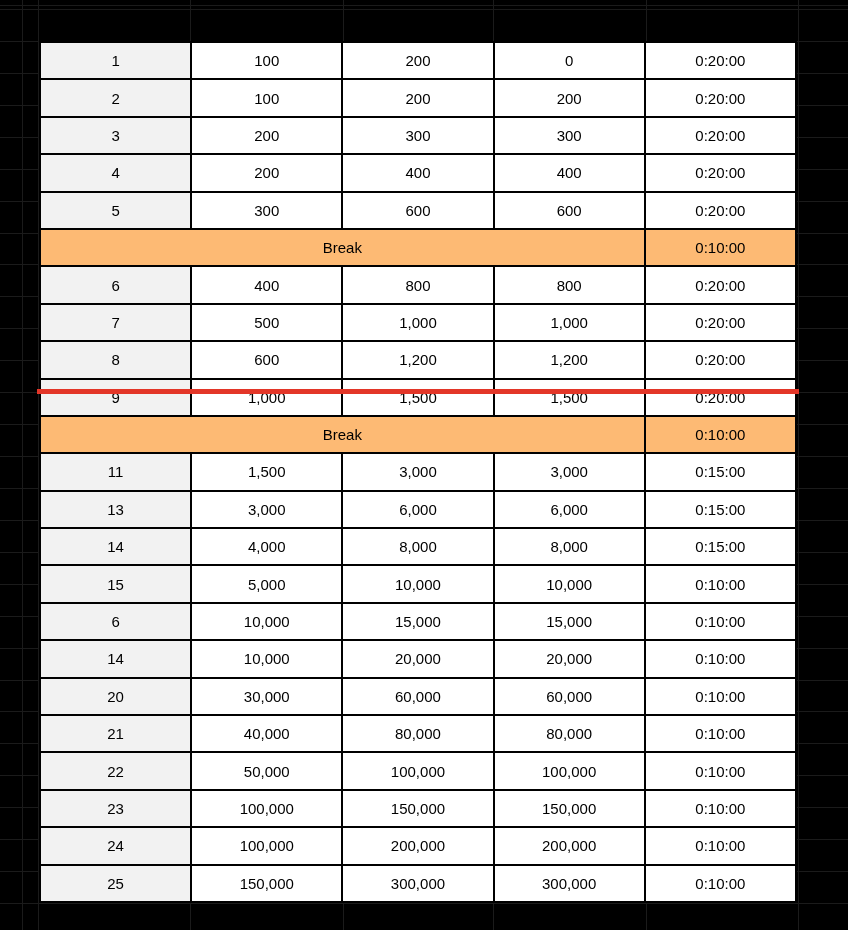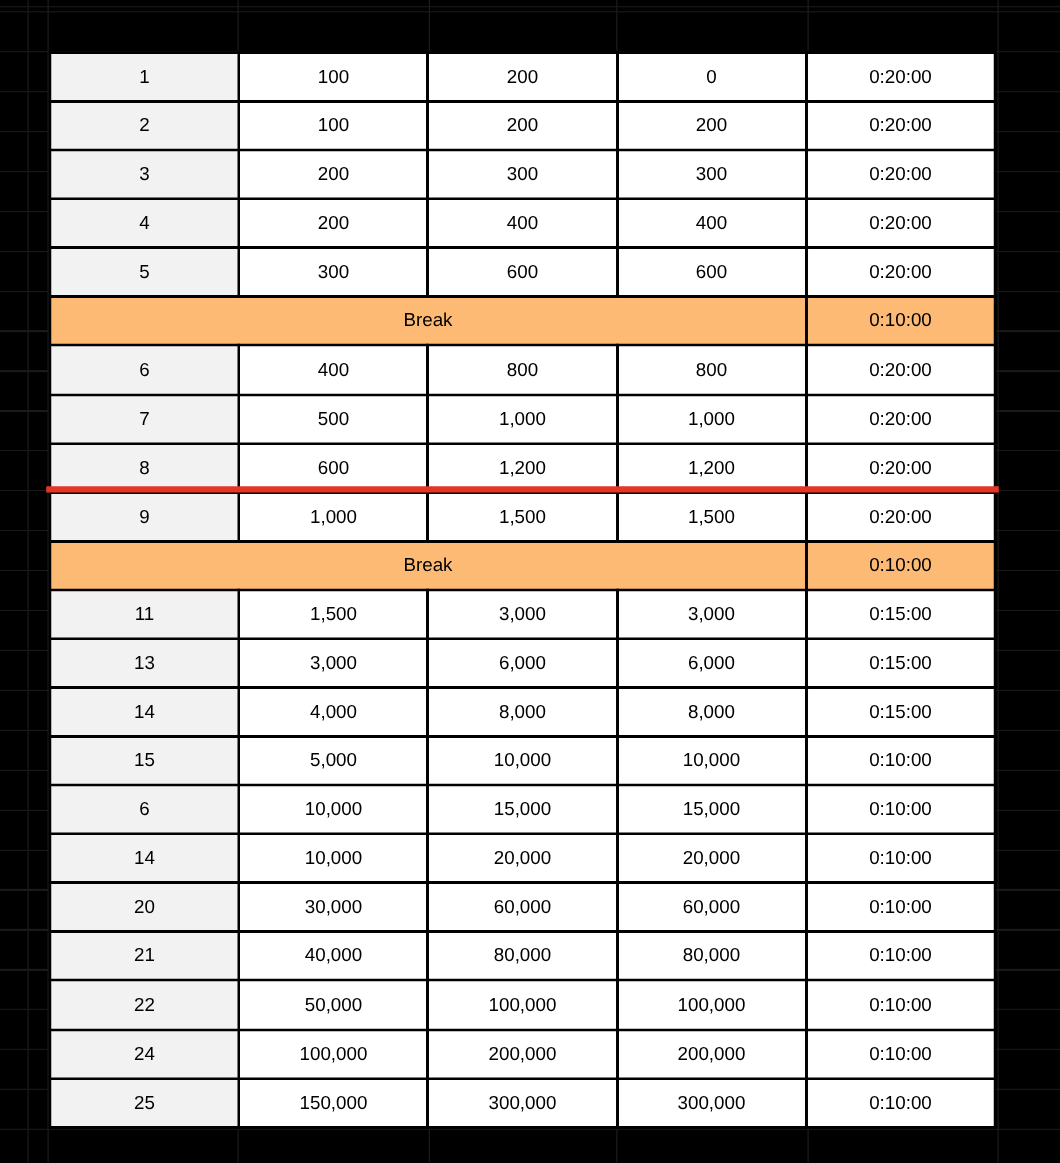--- a/index.html
+++ b/index.html
@@ -214,20 +214,27 @@
     <td>0:10:00</td>
   </tr>
         <tr>
     <td class="level">22</td>
     <td>50,000</td>
     <td>100,000</td>
     <td>100,000</td>
     <td>0:10:00</td>
   </tr>
         <tr>
+    <td class="level">23</td>
+    <td>100,000</td>
+    <td>150,000</td>
+    <td>150,000</td>
+    <td>0:10:00</td>
+  </tr>
+        <tr>
     <td class="level">24</td>
     <td>100,000</td>
     <td>200,000</td>
     <td>200,000</td>
     <td>0:10:00</td>
   </tr>
         <tr>
     <td class="level">25</td>
     <td>150,000</td>
     <td>300,000</td>

